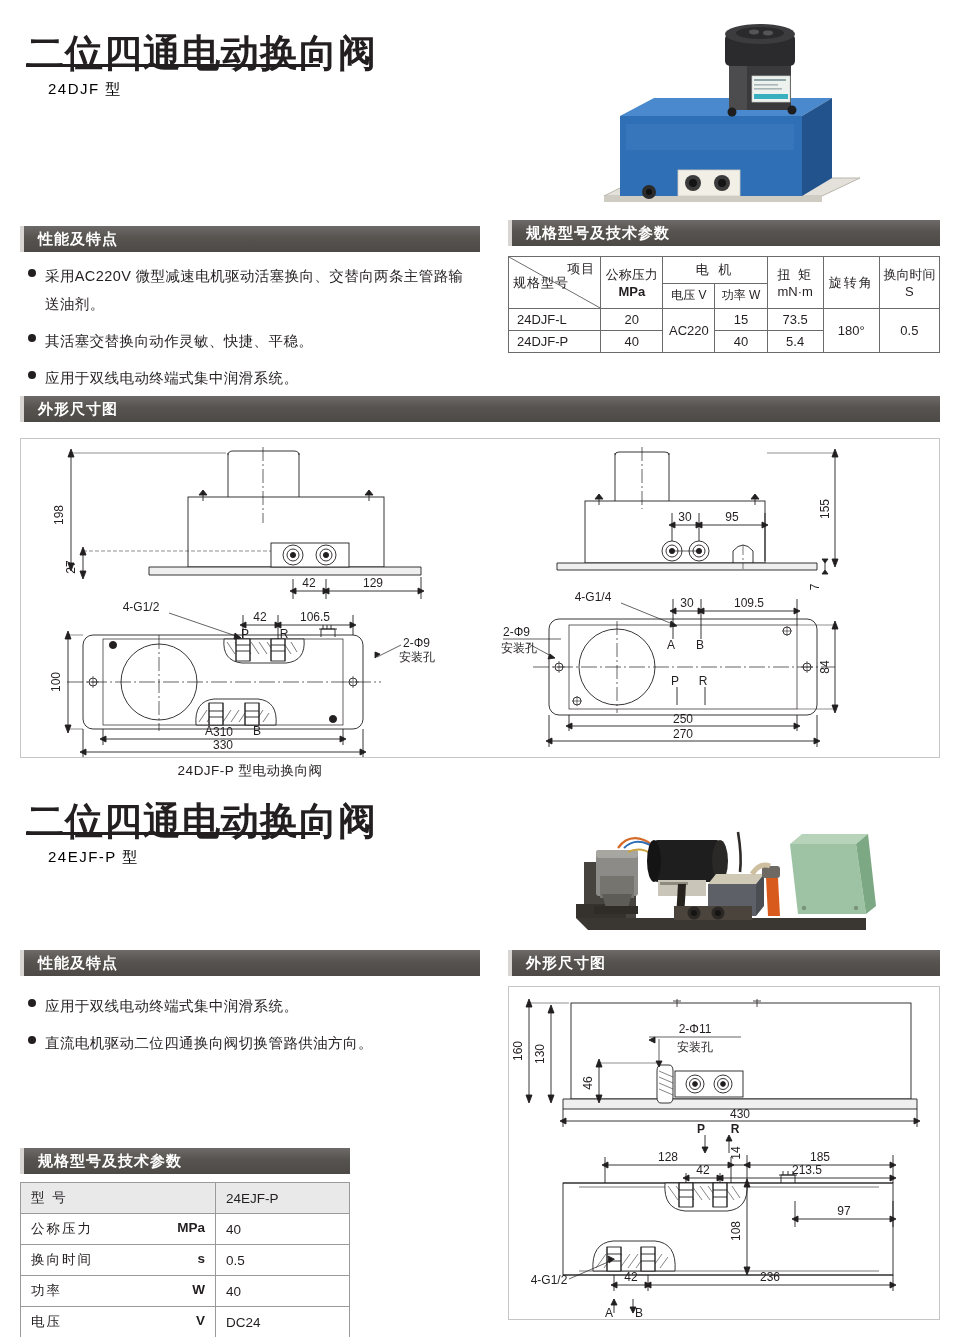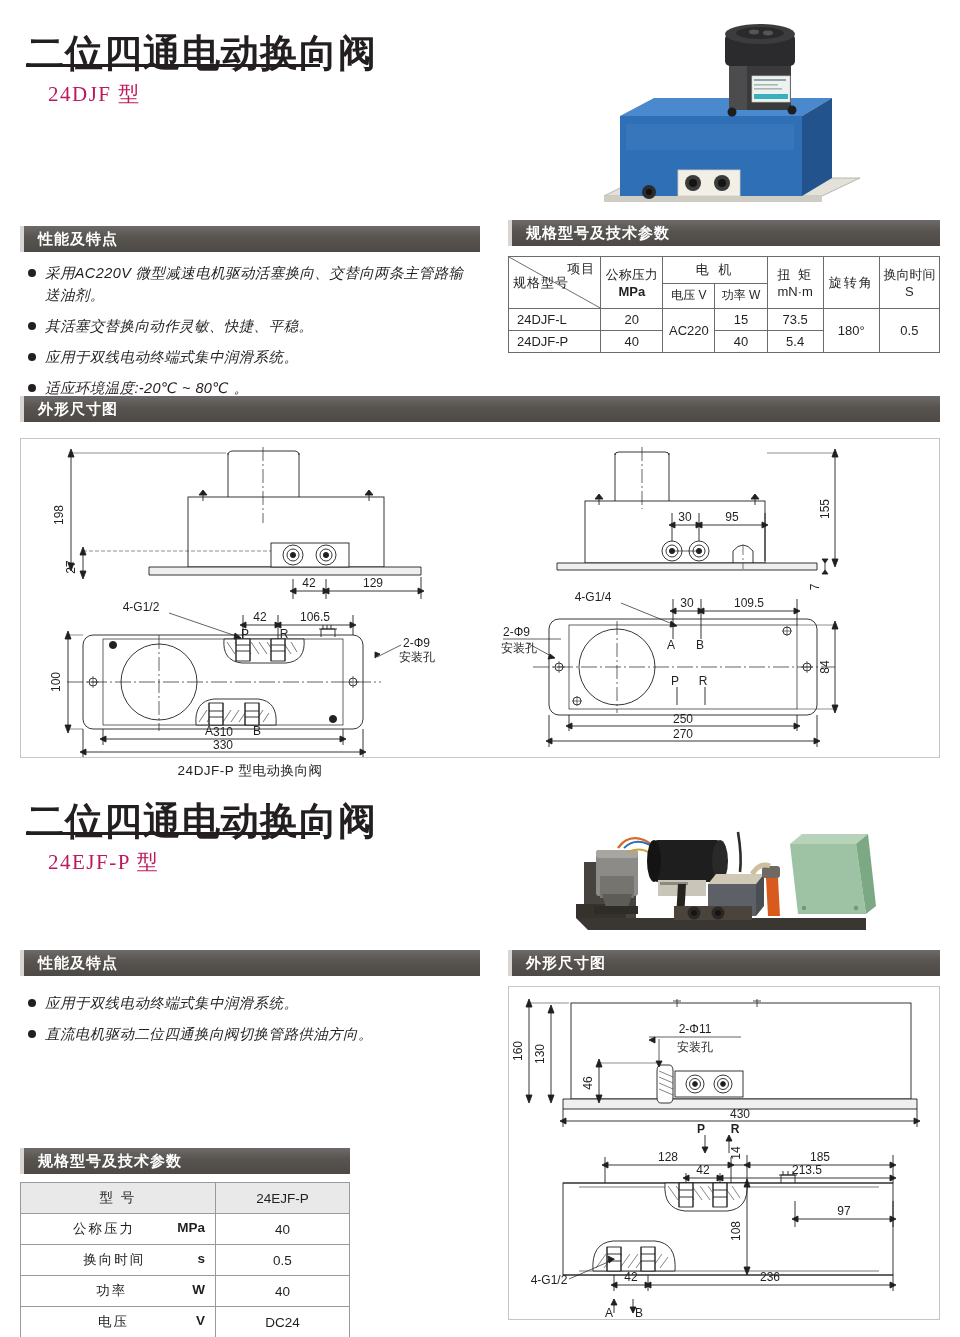--- a/index.html
+++ b/index.html
@@ -23,24 +23,24 @@
     color: #231f20;
     white-space: nowrap;
   }
   .title-rule {
     position: absolute;
     height: 3px;
     background: #231f20;
   }
   .prod-sub {
     position: absolute;
-    font-family: Liberation Serif, serif;
-    font-size: 21px;
+    font-family: Liberation Sans, sans-serif;
+    font-size: 15px;
     letter-spacing: 1.5px;
-    color: #be185d;
+    color: #000000;
     white-space: nowrap;
   }
 
   
   .sec-bar {
     position: absolute;
     background: linear-gradient(to bottom, #6e6a69 0%, #57534f 45%, #4d4946 100%);
     display: flex;
     align-items: center;
     padding-left: 14px;
@@ -55,23 +55,22 @@
     text-align: right;
   }
 
   
   .feat-list { position: absolute; }
   .feat-item {
     display: flex;
     align-items: flex-start;
     margin-bottom: 9px;
     font-size: 14.5px;
-    line-height: 22px;
+    line-height: 28px;
     letter-spacing: 0.4px;
-    font-style: italic;
   }
   .feat-dot {
     flex: 0 0 auto;
     width: 8px; height: 8px;
     border-radius: 50%;
     background: #231f20;
     margin: 7px 9px 0 0;
   }
   .feat-text { flex: 1 1 auto; }
 
@@ -577,21 +576,21 @@
     <div class="feat-item">
       <div class="feat-dot"></div>
       <div class="feat-text">直流电机驱动二位四通换向阀切换管路供油方向。</div>
     </div>
   </div>
 
   <div class="sec-bar" style="left:20px; top:1148px; width:330px; height:26px;">
     <span>规格型号及技术参数</span>
   </div>
 
-  <table class="spec2" style="left:20px; top:1182px;text-align:center;">
+  <table class="spec2" style="left:20px; top:1182px;">
     <tbody>
         <tr class="first">
       <td class="lab">
         <span class="l1">型 号</span>
         <span class="u"></span>
       </td>
       <td>24EJF-P</td>
     </tr>
     <tr>
       <td class="lab">

